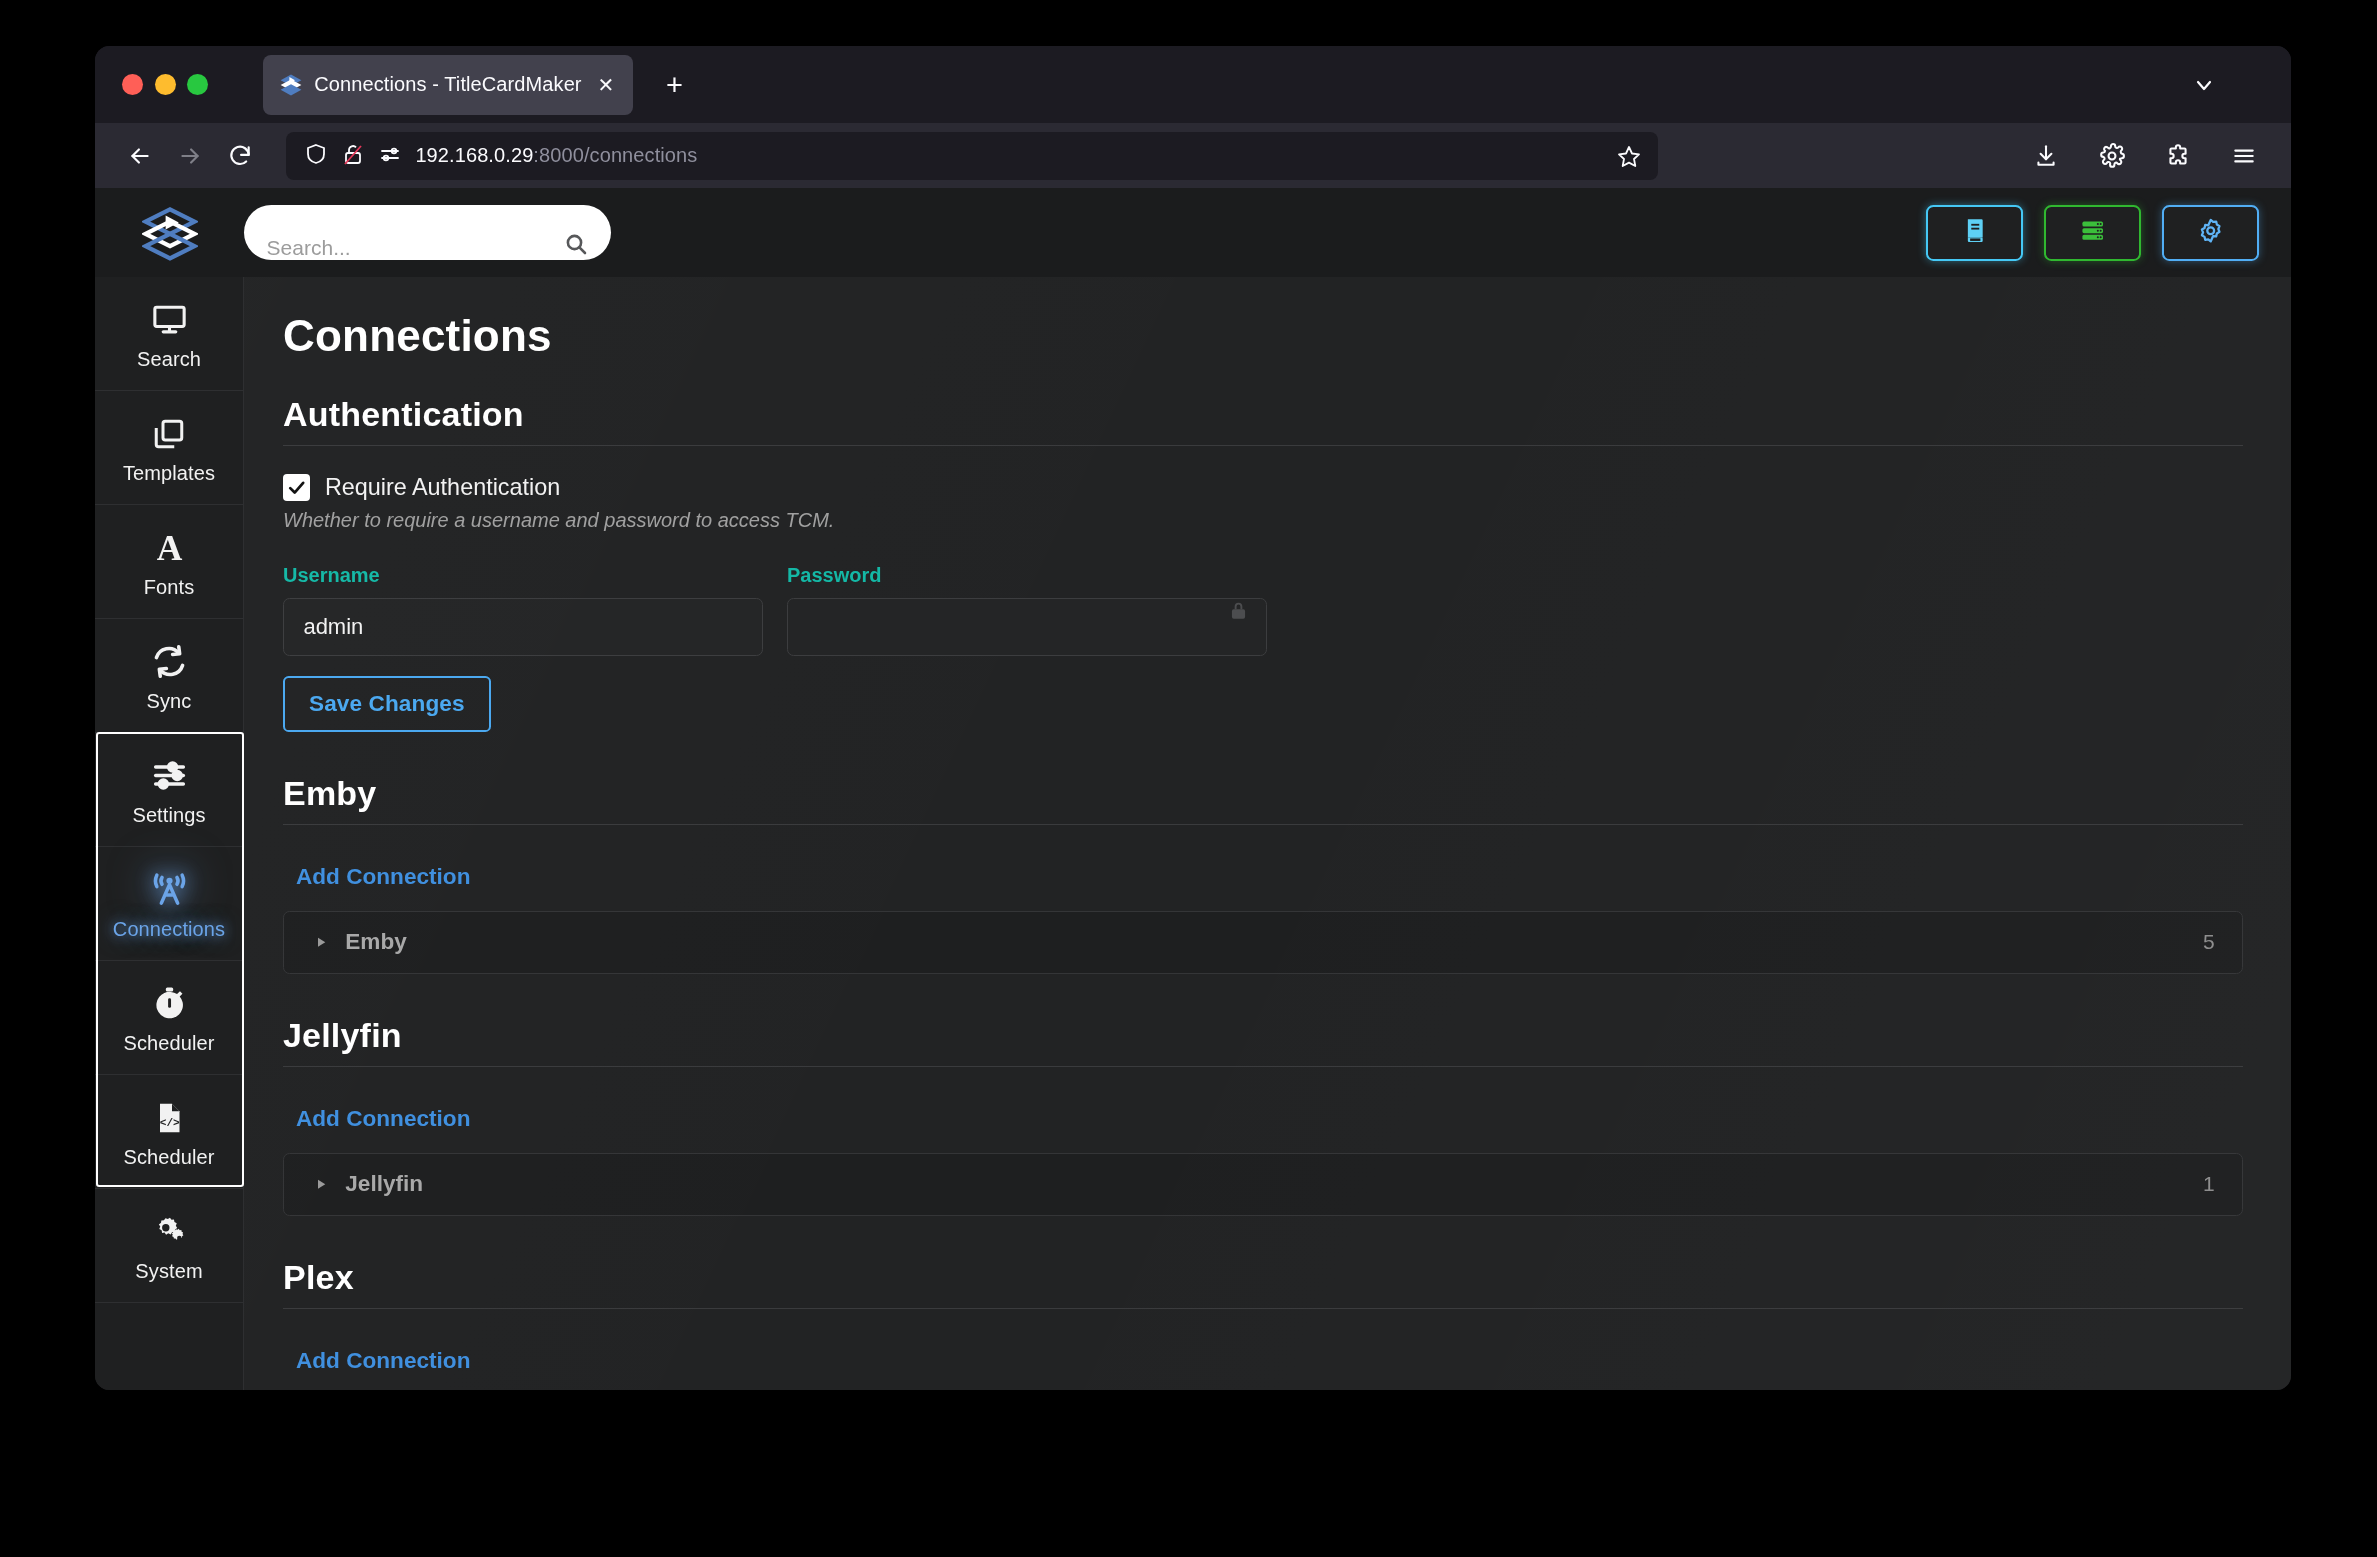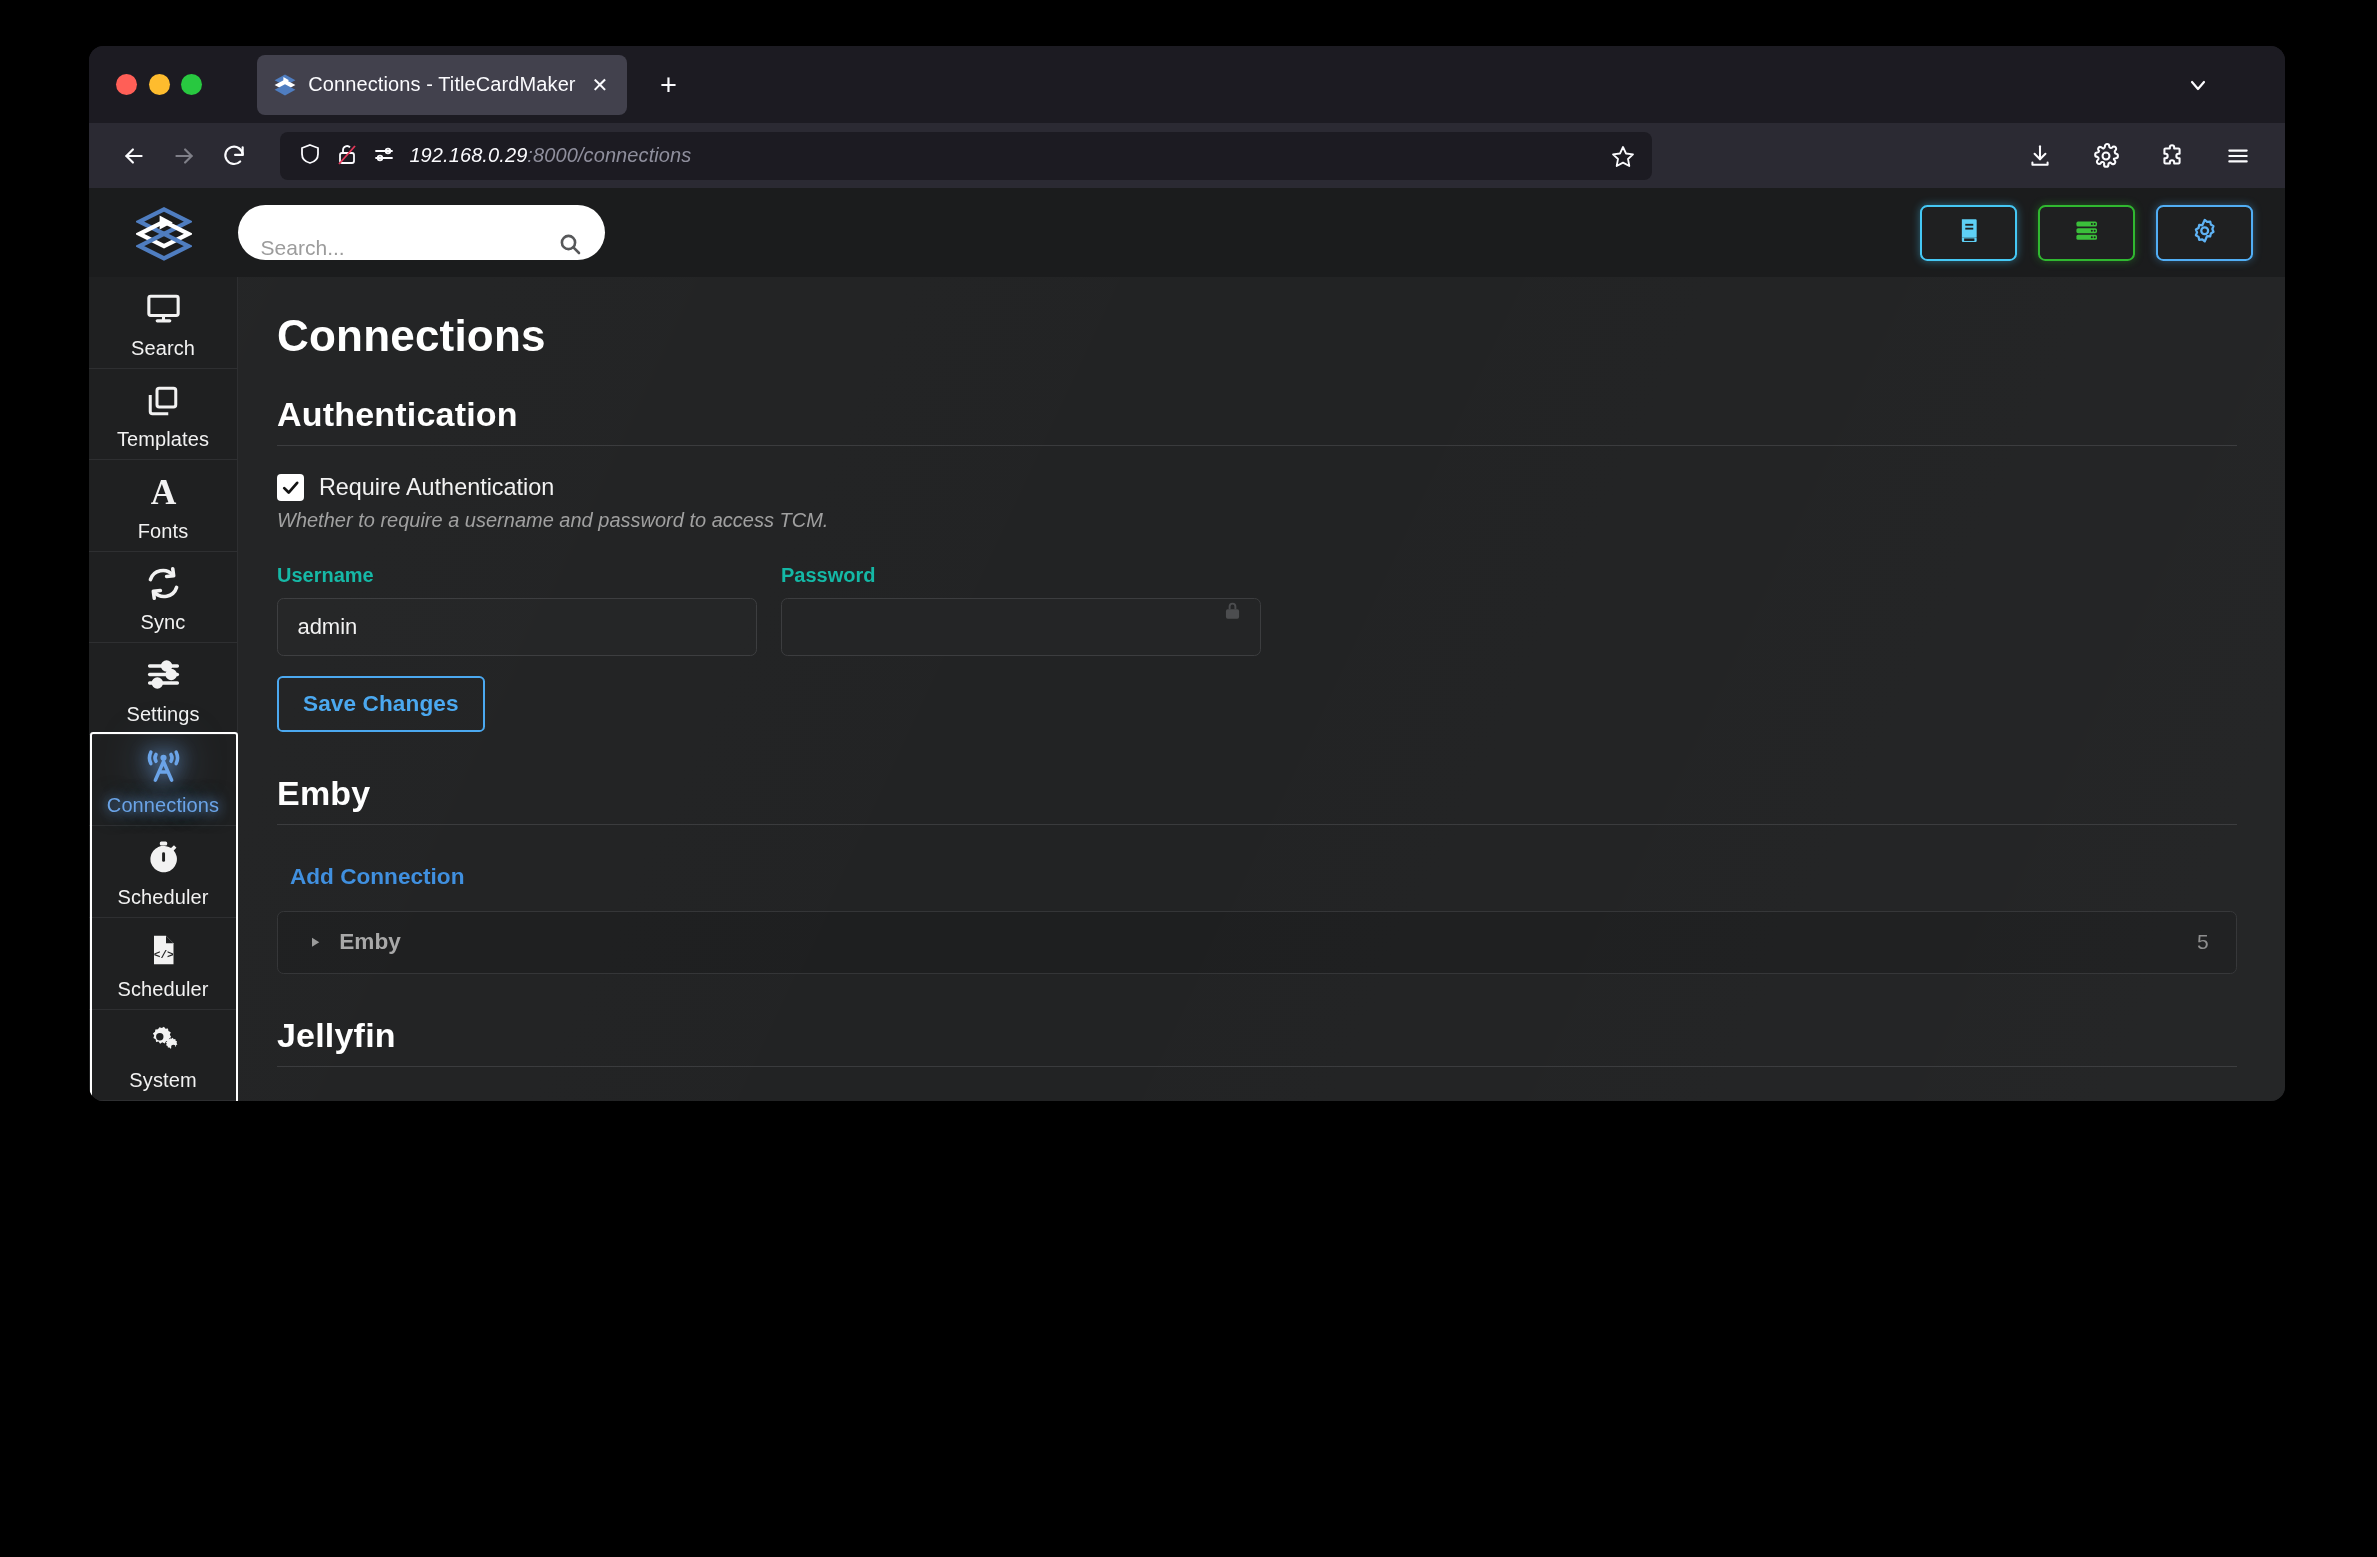--- a/index.html
+++ b/index.html
@@ -8,24 +8,24 @@
     width: 2377px;
     height: 1558px;
     background: #000000;
     font-family: "Liberation Sans", sans-serif;
     overflow: hidden;
   }
 
   
   .browser-window {
     position: absolute;
-    left: 89px;
+    left: 95px;
     top: 46px;
     width: 2196px;
-    height: 1055px;
+    height: 1344px;
     background: #1c1b22;
     border-radius: 14.5px;
     overflow: hidden;
     display: flex;
     flex-direction: column;
   }
 
   
   .tab-strip {
     height: 77px;
@@ -109,21 +109,20 @@
     padding: 0 11.3px 0 18px;
     gap: 13px;
     max-width: 1372px;
   }
   .url-text {
     flex: 1 1 auto;
     font-size: 20px;
     color: #8f8f9d;
     white-space: nowrap;
     letter-spacing: 0.1px;
-    font-style: italic;
   }
   .url-text .host { color: #fbfbfe; }
   .url-star { width: 36px; height: 36px; display: flex; align-items: center; justify-content: center; }
   .toolbar-right { display: flex; align-items: center; gap: 21px; margin-left: auto; padding-right: 3.2px; }
 
   
   .app {
     flex: 1 1 auto;
     position: relative;
     background: #1b1c1d;

